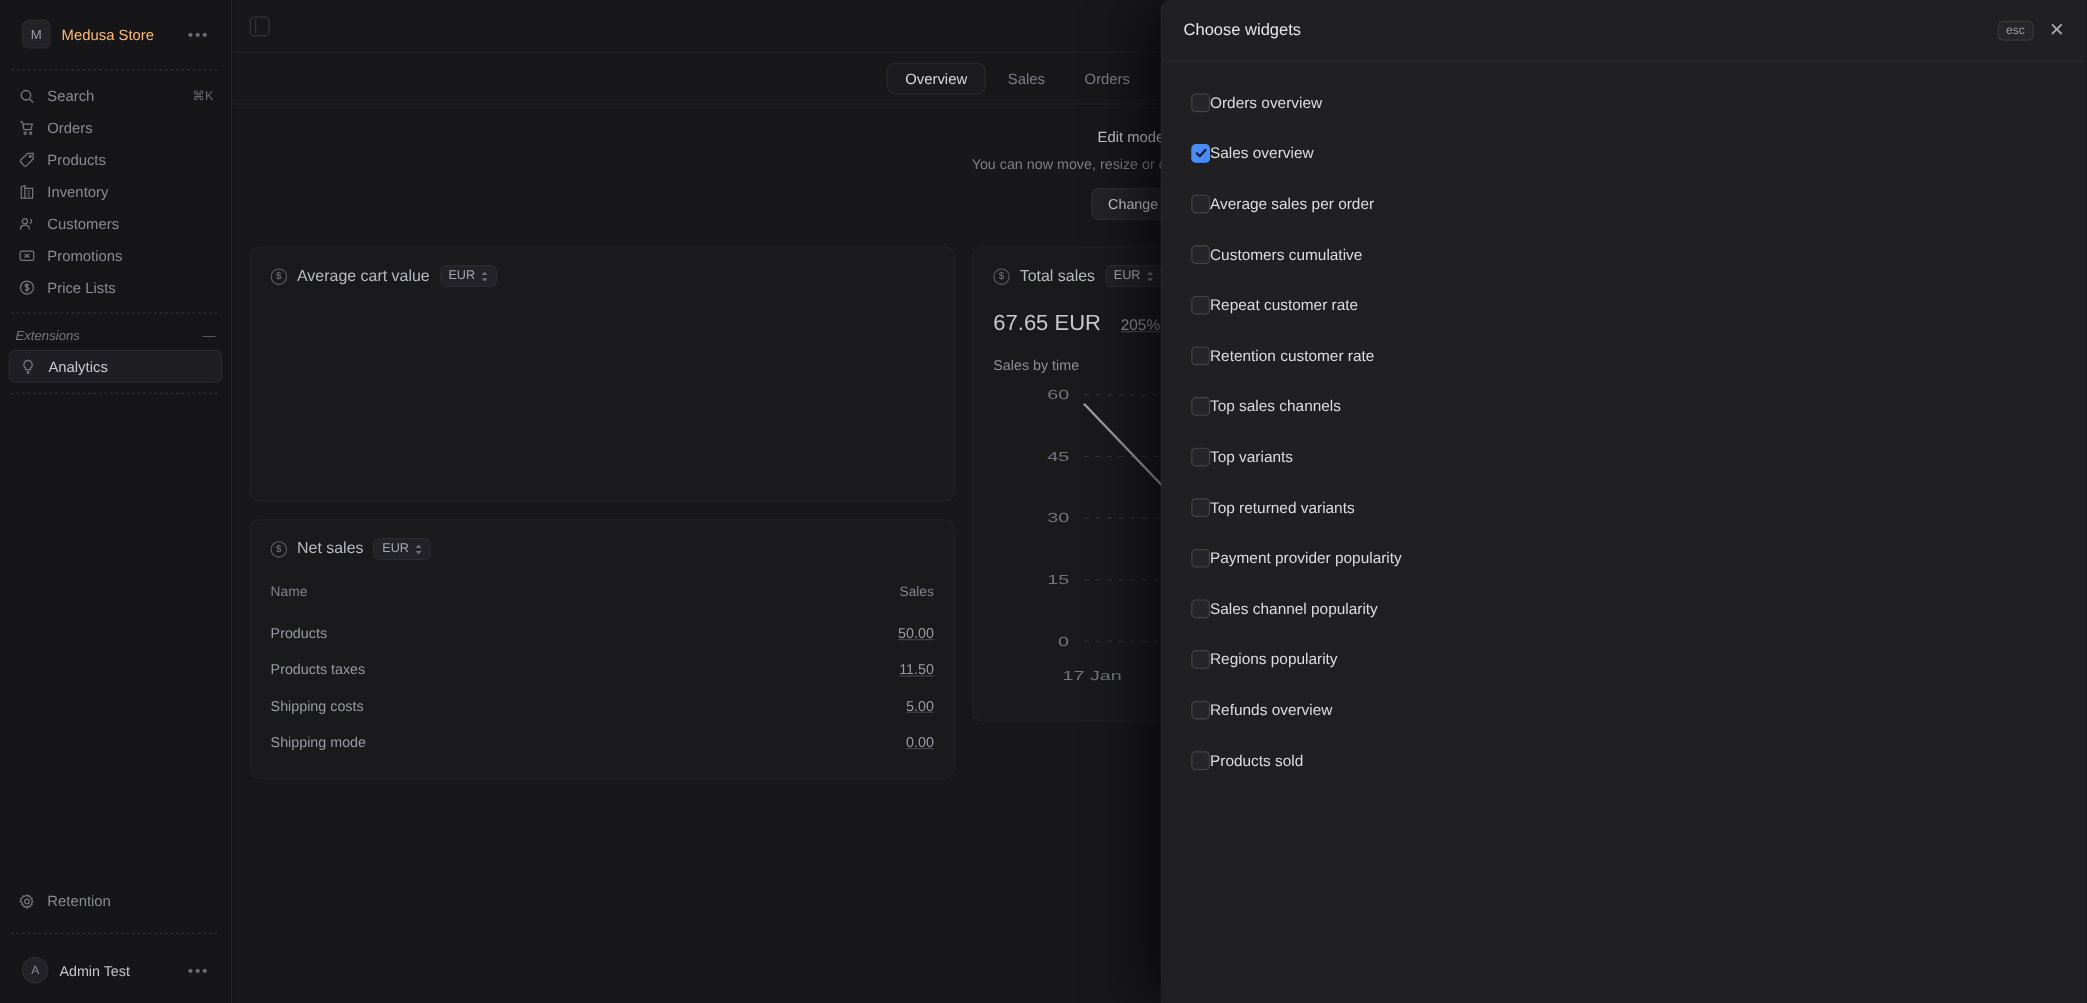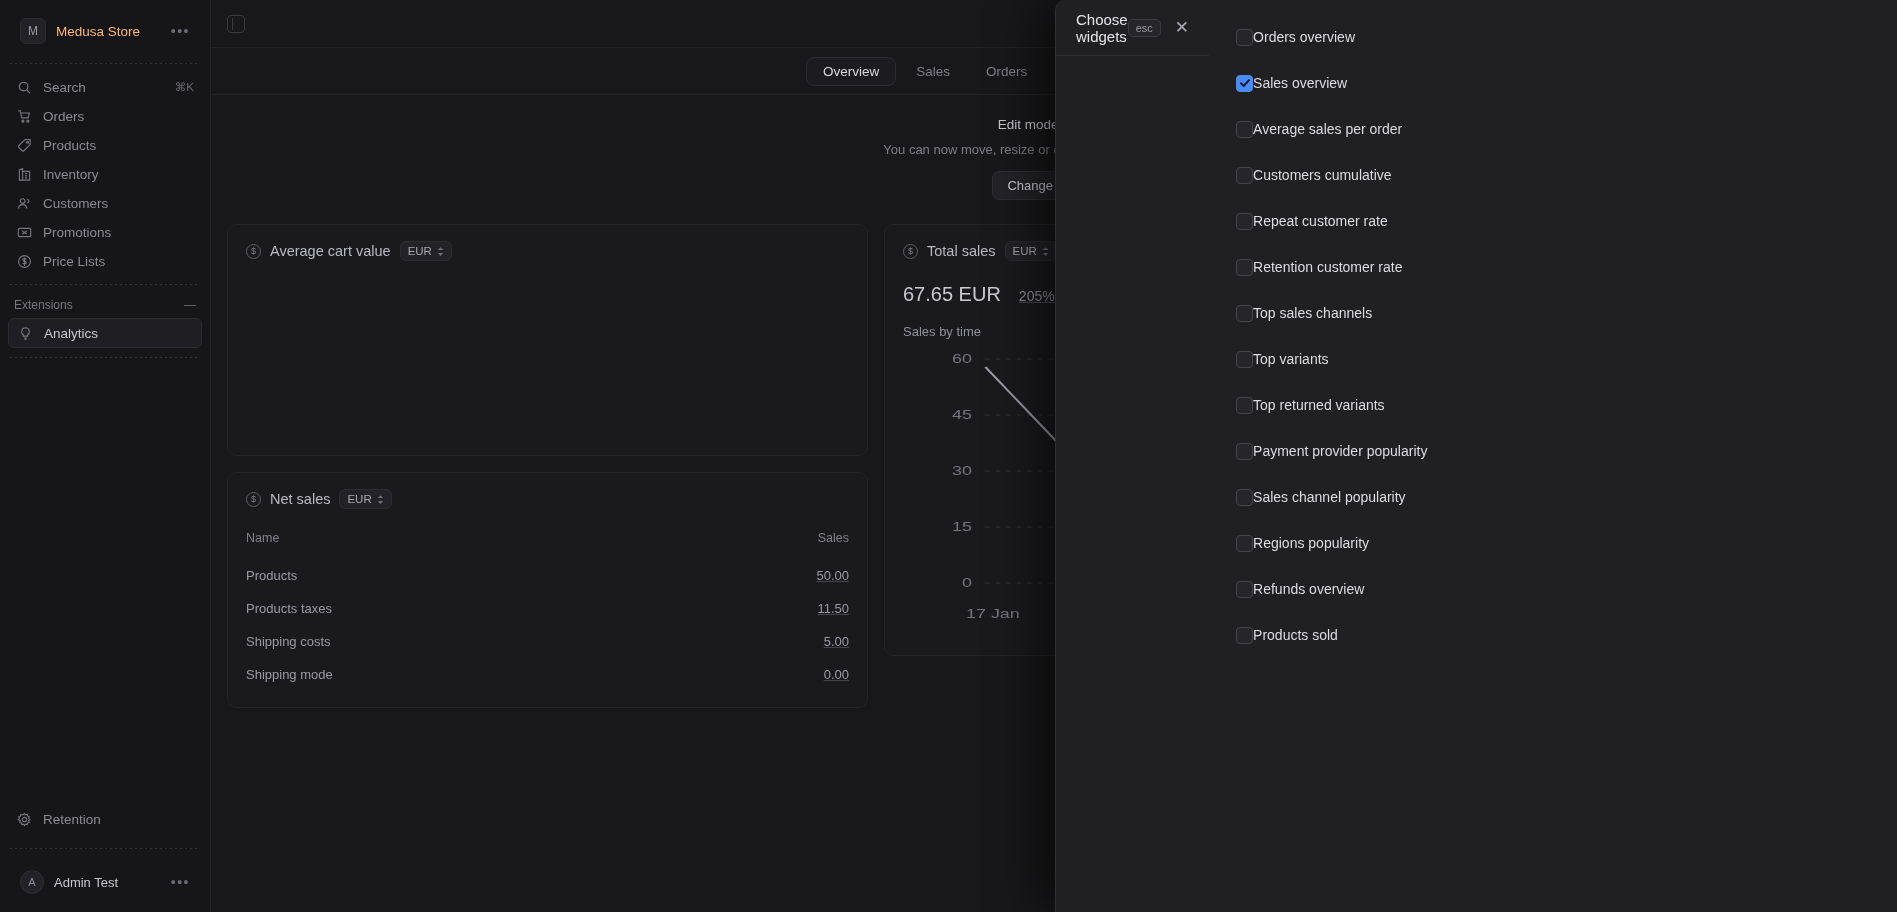--- a/index.html
+++ b/index.html
@@ -47,20 +47,21 @@
   .nav-item.active {
     background: #1f1f23; border: 1px solid #2b2b30;
     color: #c9c9d0; height: 30px;
   }
   .nav-item .ico { width: 16px; height: 16px; flex: 0 0 16px; color: #76767e; display:flex; align-items:center; justify-content:center;}
   .nav-item .label { flex: 1; }
   .kbd-hint { font-size: 11.5px; color: #6a6a72; }
   .section-head {
     display: flex; align-items: center; justify-content: space-between;
     padding: 4px 14px 6px 14px;
+    font-style: italic;
   }
   .section-head .t { font-size: 12px; color: #76767e; }
   .section-head .m { font-size: 12px; color: #6a6a72; }
   .spacer { flex: 1; }
   .bottom-nav { padding: 0 8px 6px 8px; }
   .user-row {
     display: flex; align-items: center; gap: 10px;
     padding: 8px 12px; margin: 4px 8px 10px 8px;
   }
   .avatar {
@@ -153,21 +154,21 @@
   .legend-dot { width: 9px; height: 9px; border-radius: 50%; background: #8b8b93; }
 
   
   .modal {
     position: absolute; top: 0; right: 0;
     width: 842px; height: 912px;
     background: #202023;
     border-left: 1px solid #303035;
     border-top-left-radius: 10px;
     box-shadow: -18px 0 46px rgba(0,0,0,0.55);
-    display: flex; flex-direction: row;
+    display: flex; flex-direction: column;
     z-index: 50;
   }
   .modal-head {
     height: 56px; flex: 0 0 56px;
     display: flex; align-items: center; padding: 0 20px;
     border-bottom: 1px solid #2c2c31;
   }
   .modal-title { font-size: 15px; color: #e6e6ea; font-weight: 500; flex: 1; }
   .esc-chip {
     border: 1px solid #3a3a40; border-radius: 5px;

